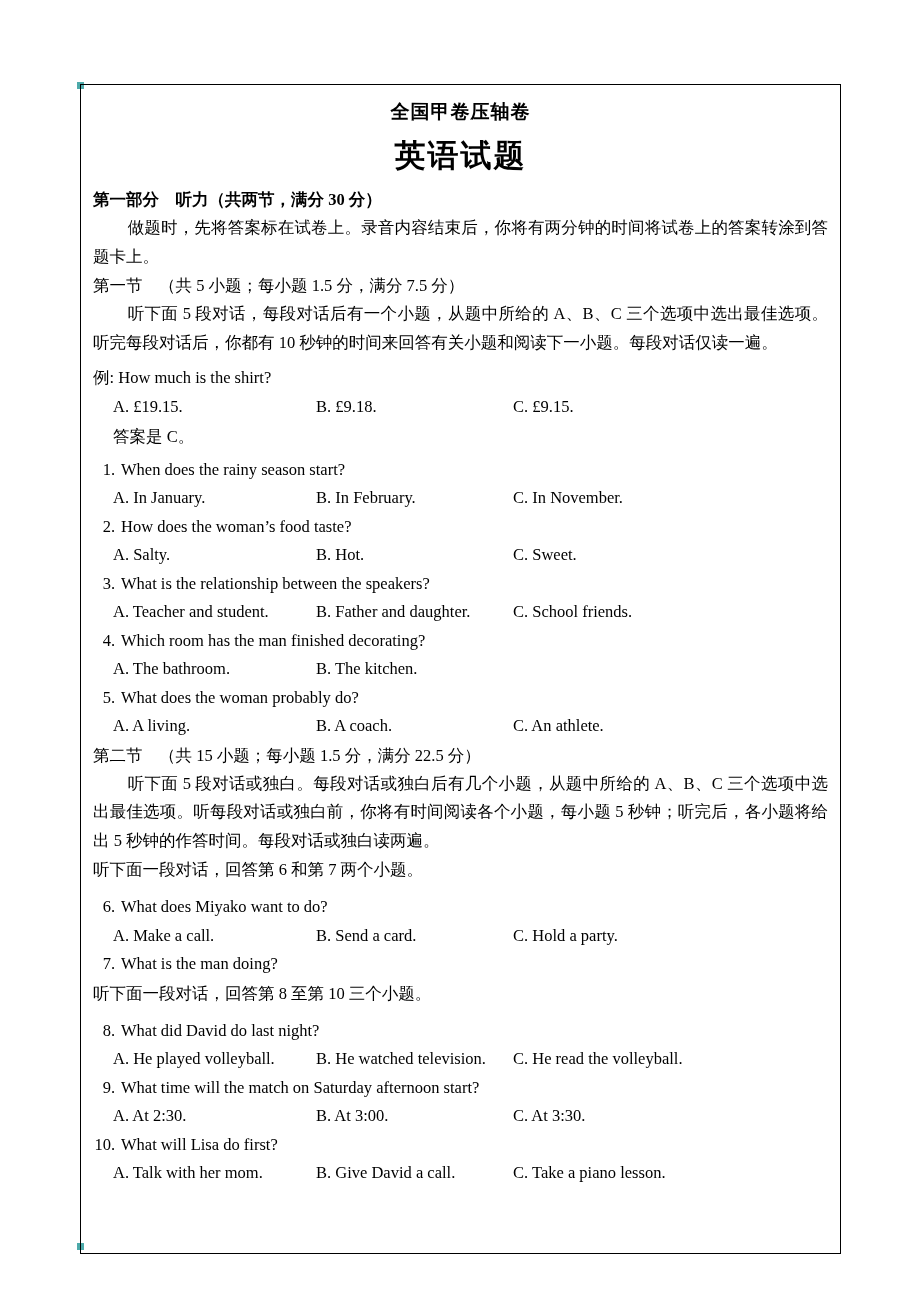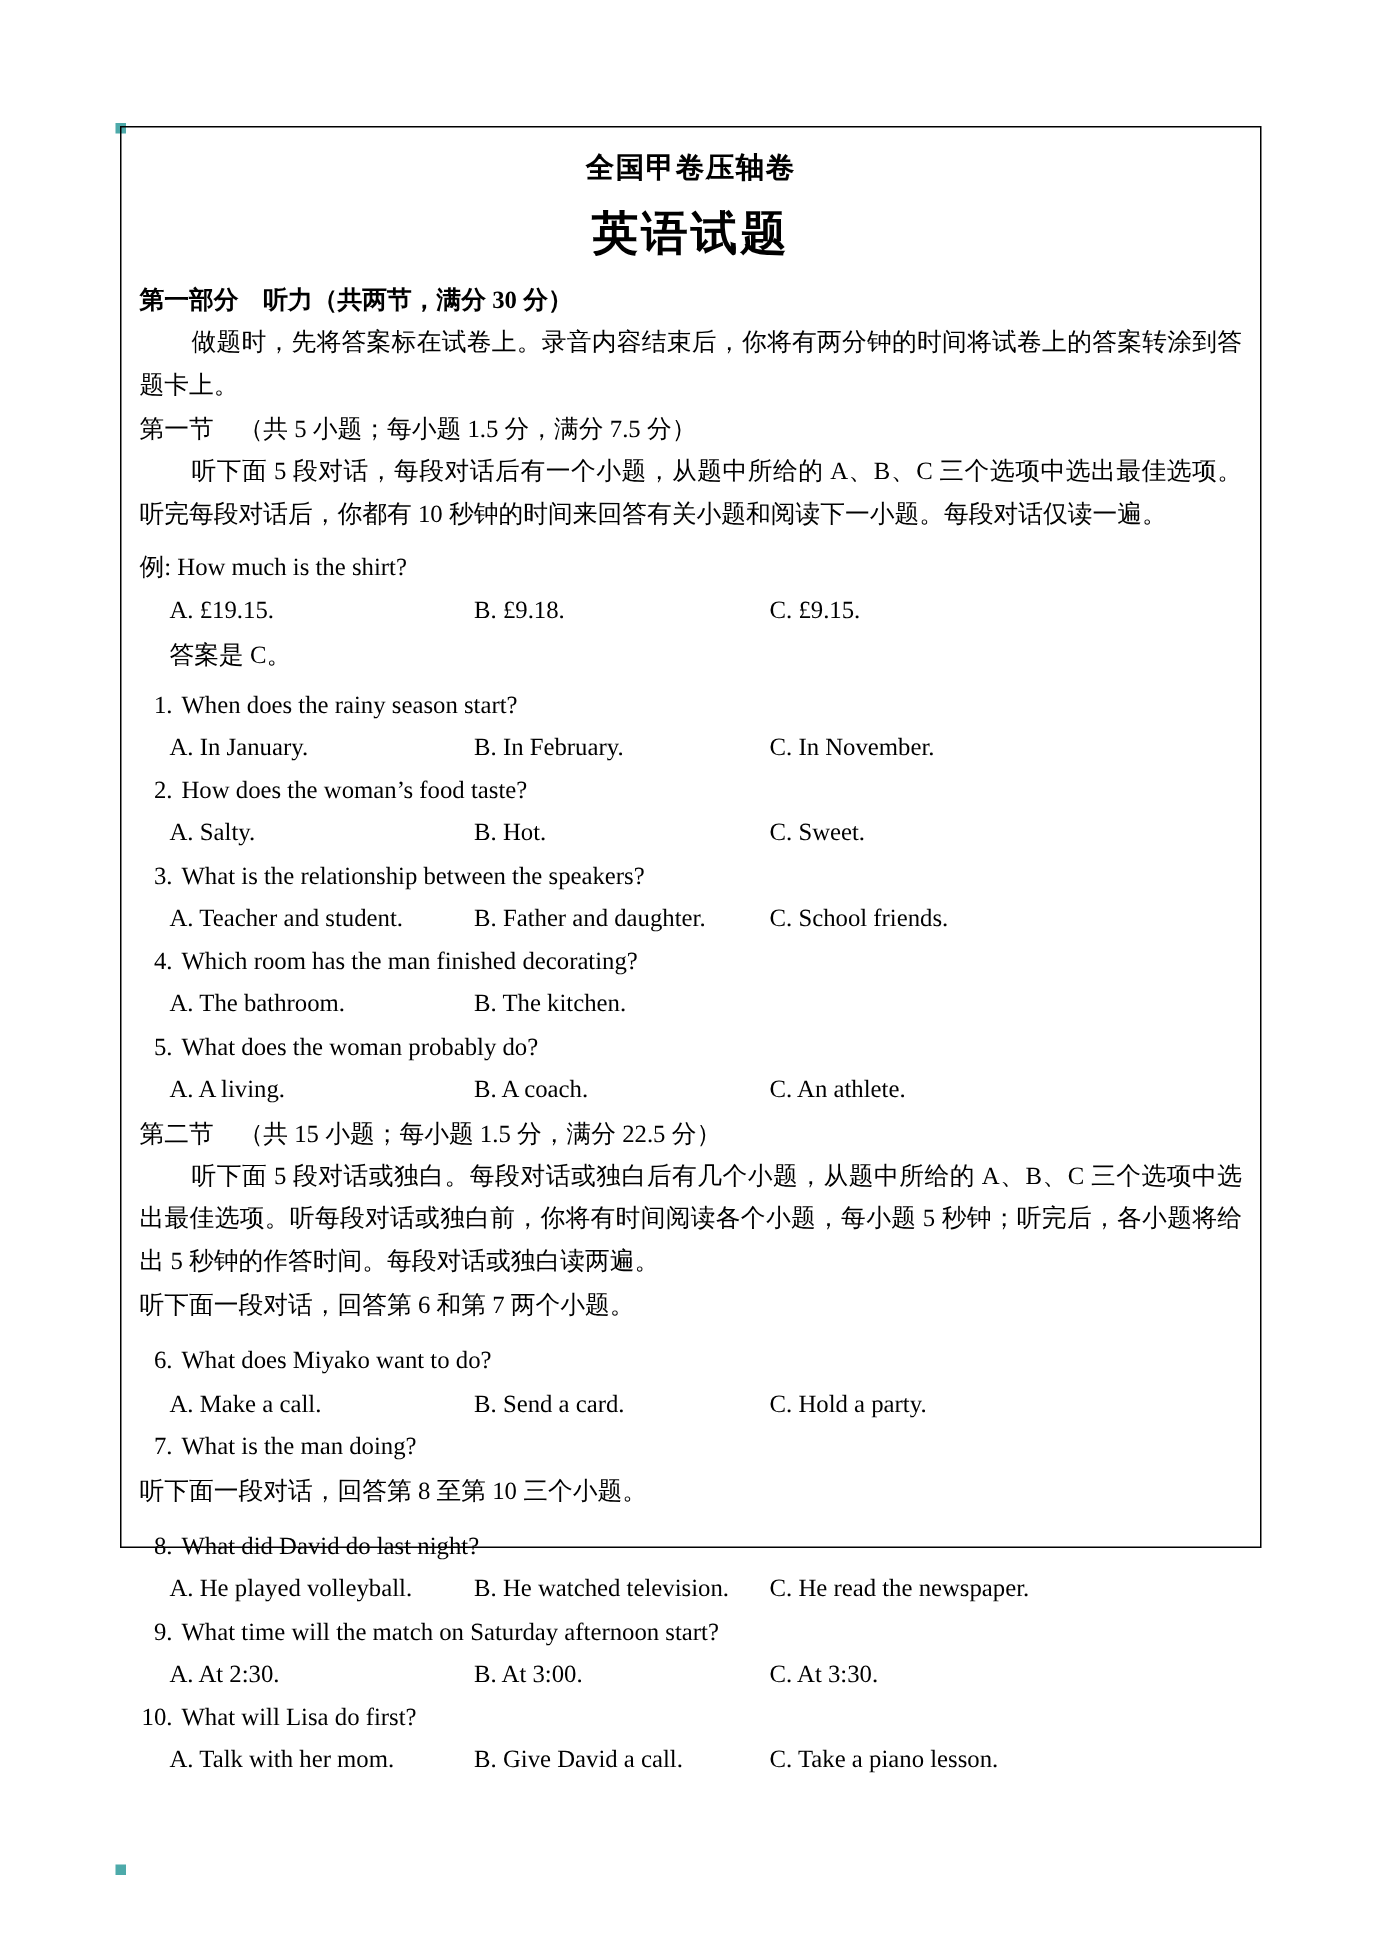--- a/index.html
+++ b/index.html
@@ -10,21 +10,21 @@
     color: #000000;
     font-family: "Liberation Serif", "DejaVu Serif", serif;
     font-size: 16.5px;
     position: relative;
     overflow: hidden;
   }
   .page { position: absolute; inset: 0; }
   .sheet {
     position: absolute;
     left: 80px; top: 84px;
-    width: 761px; height: 948px;
+    width: 761px; height: 1170px;
     border: 1.6px solid #000000;
     padding: 10px 12px 16px 12px;
   }
   .corner-mark {
     position: absolute;
     width: 7px; height: 7px;
     background: var(--corner_mark, #2e9b9b);
     opacity: 0.85;
   }
   .corner-mark.top-left { left: 77px; top: 82px; }
@@ -184,21 +184,21 @@
     <div class="line">听下面一段对话，回答第 8 至第 10 三个小题。</div>
 
     <div class="question gap-top">
       <div class="q-line">
         <span class="q-num">8.</span>
         <span class="q-text">What did David do last night?</span>
       </div>
       <div class="opts">
         <span class="opt opt-a">A. He played volleyball.</span>
         <span class="opt opt-b">B. He watched television.</span>
-        <span class="opt opt-c">C. He read the newspaper.</span>
+        <span class="opt opt-c">C. He read the volleyball.</span>
       </div>
     </div>
 
     <div class="question">
       <div class="q-line">
         <span class="q-num">9.</span>
         <span class="q-text">What time will the match on Saturday afternoon start?</span>
       </div>
       <div class="opts">
         <span class="opt opt-a">A. At 2:30.</span>

